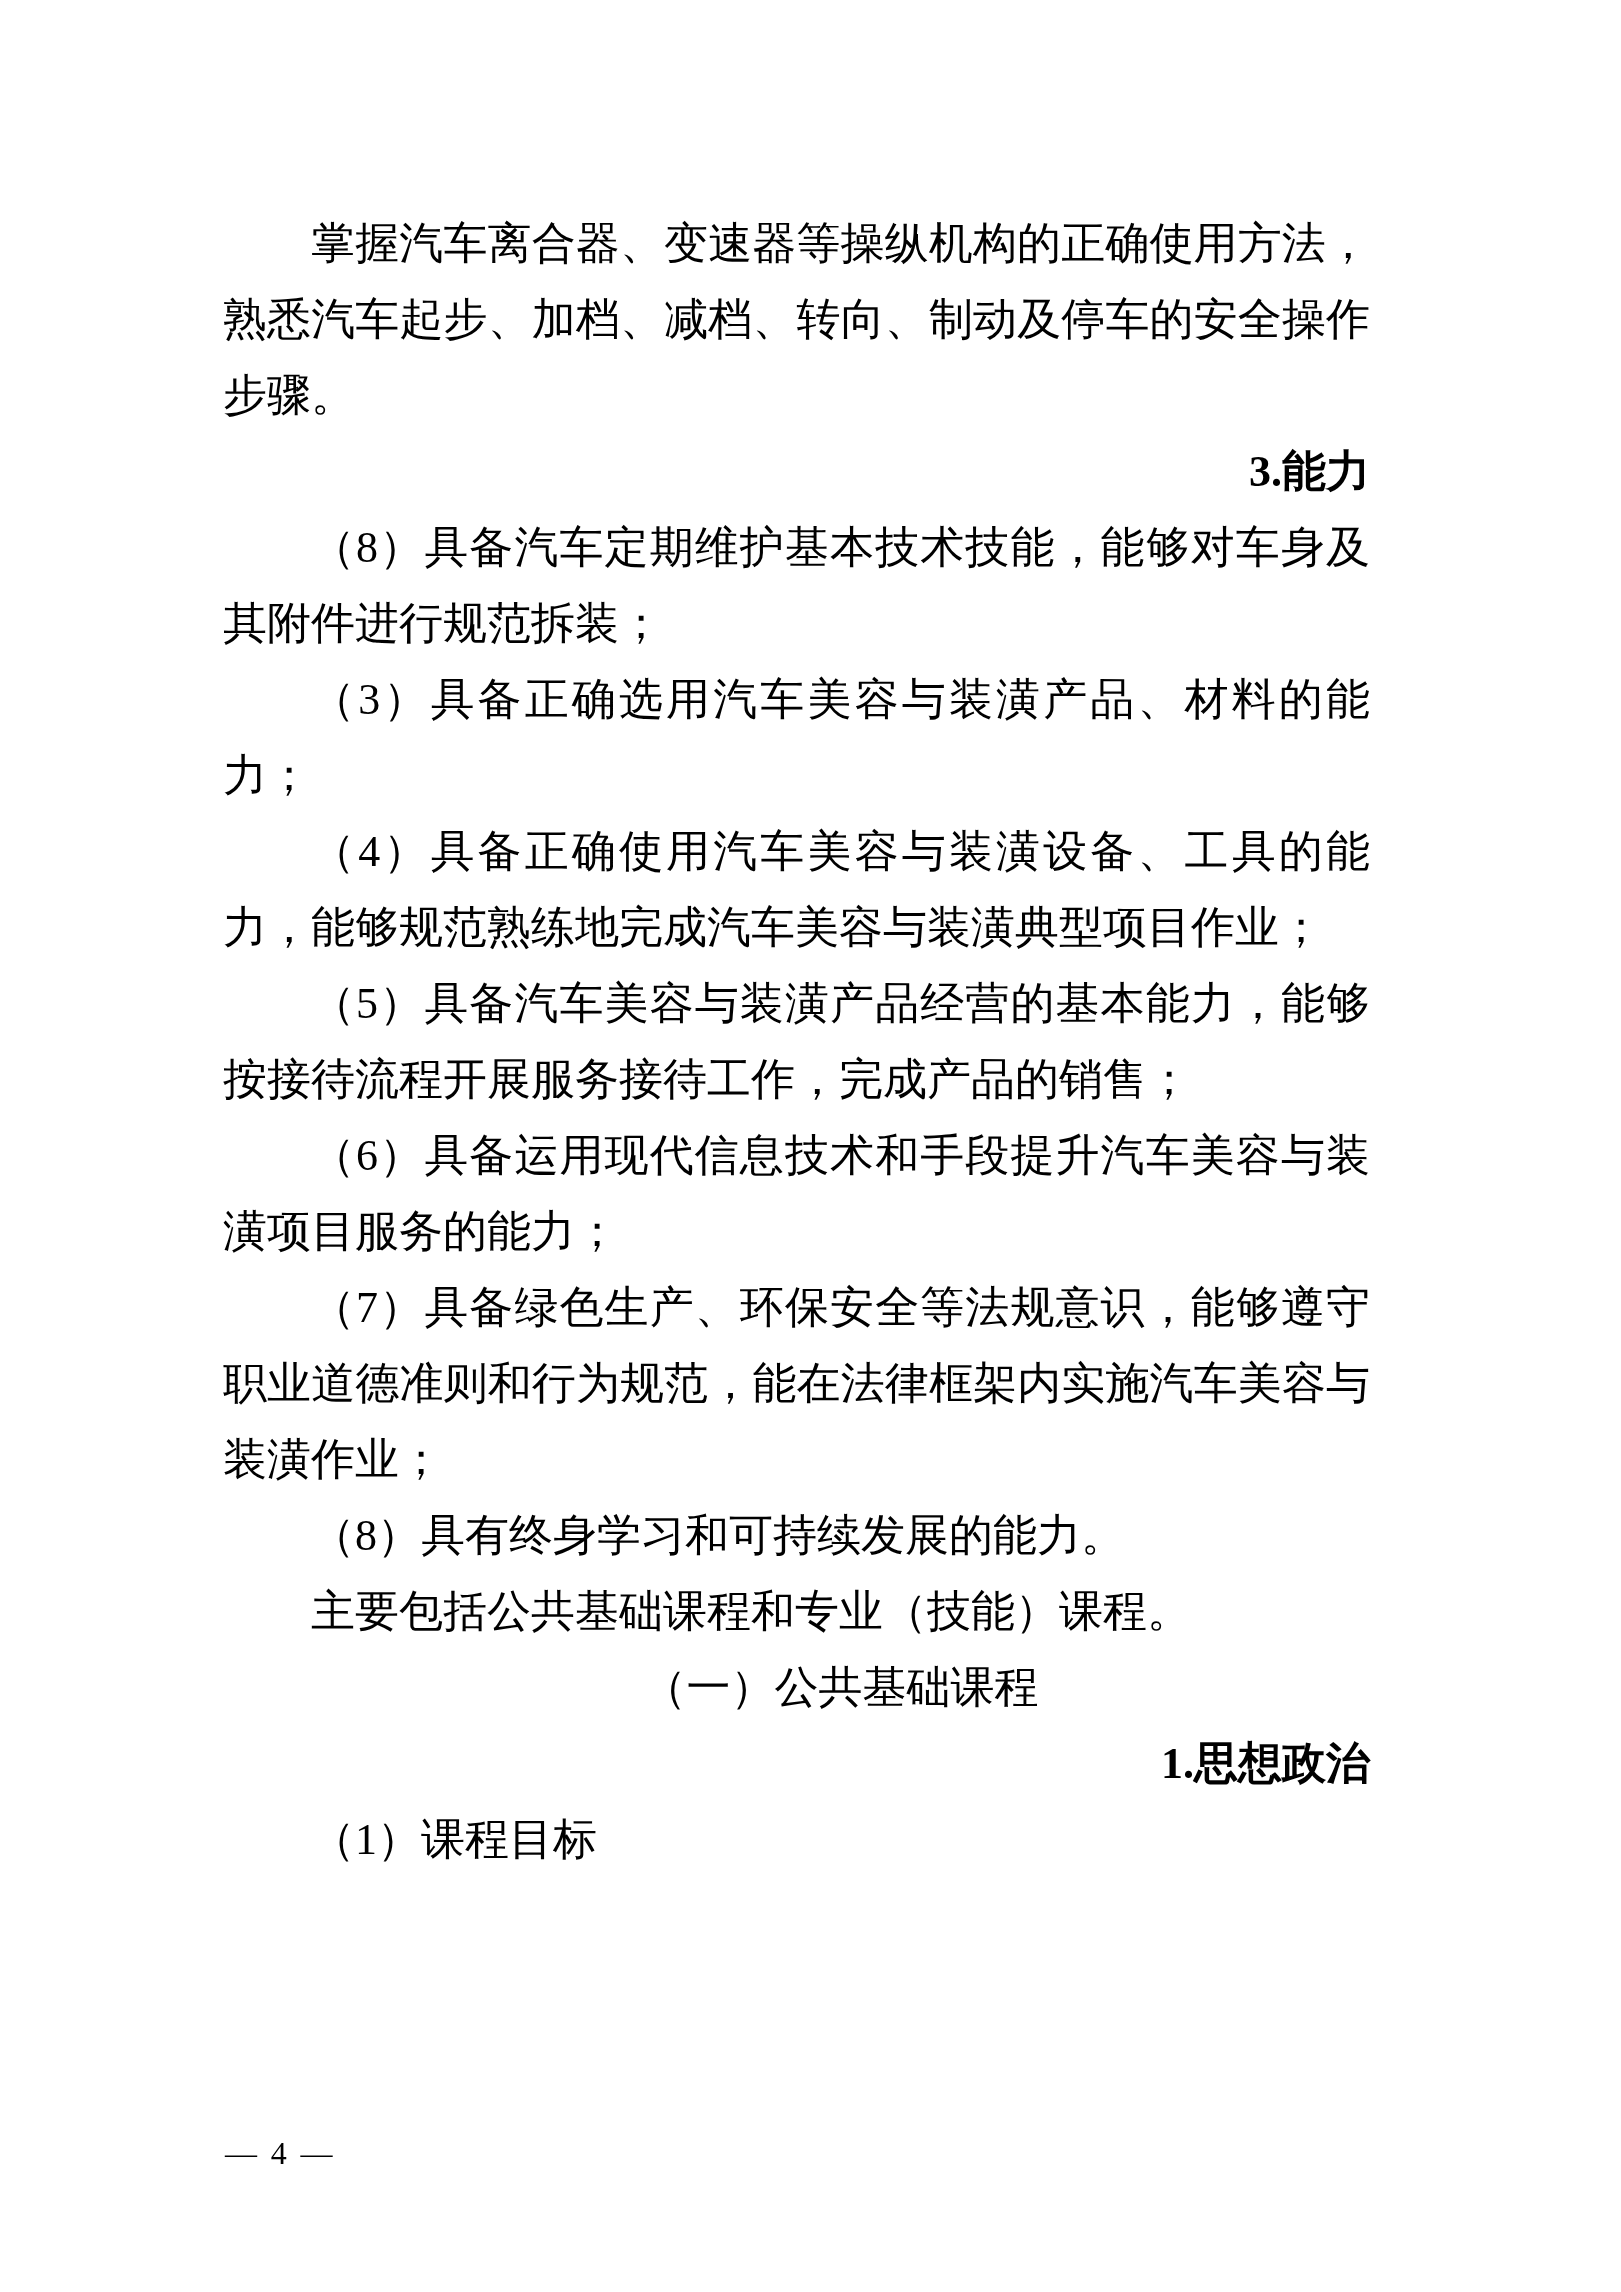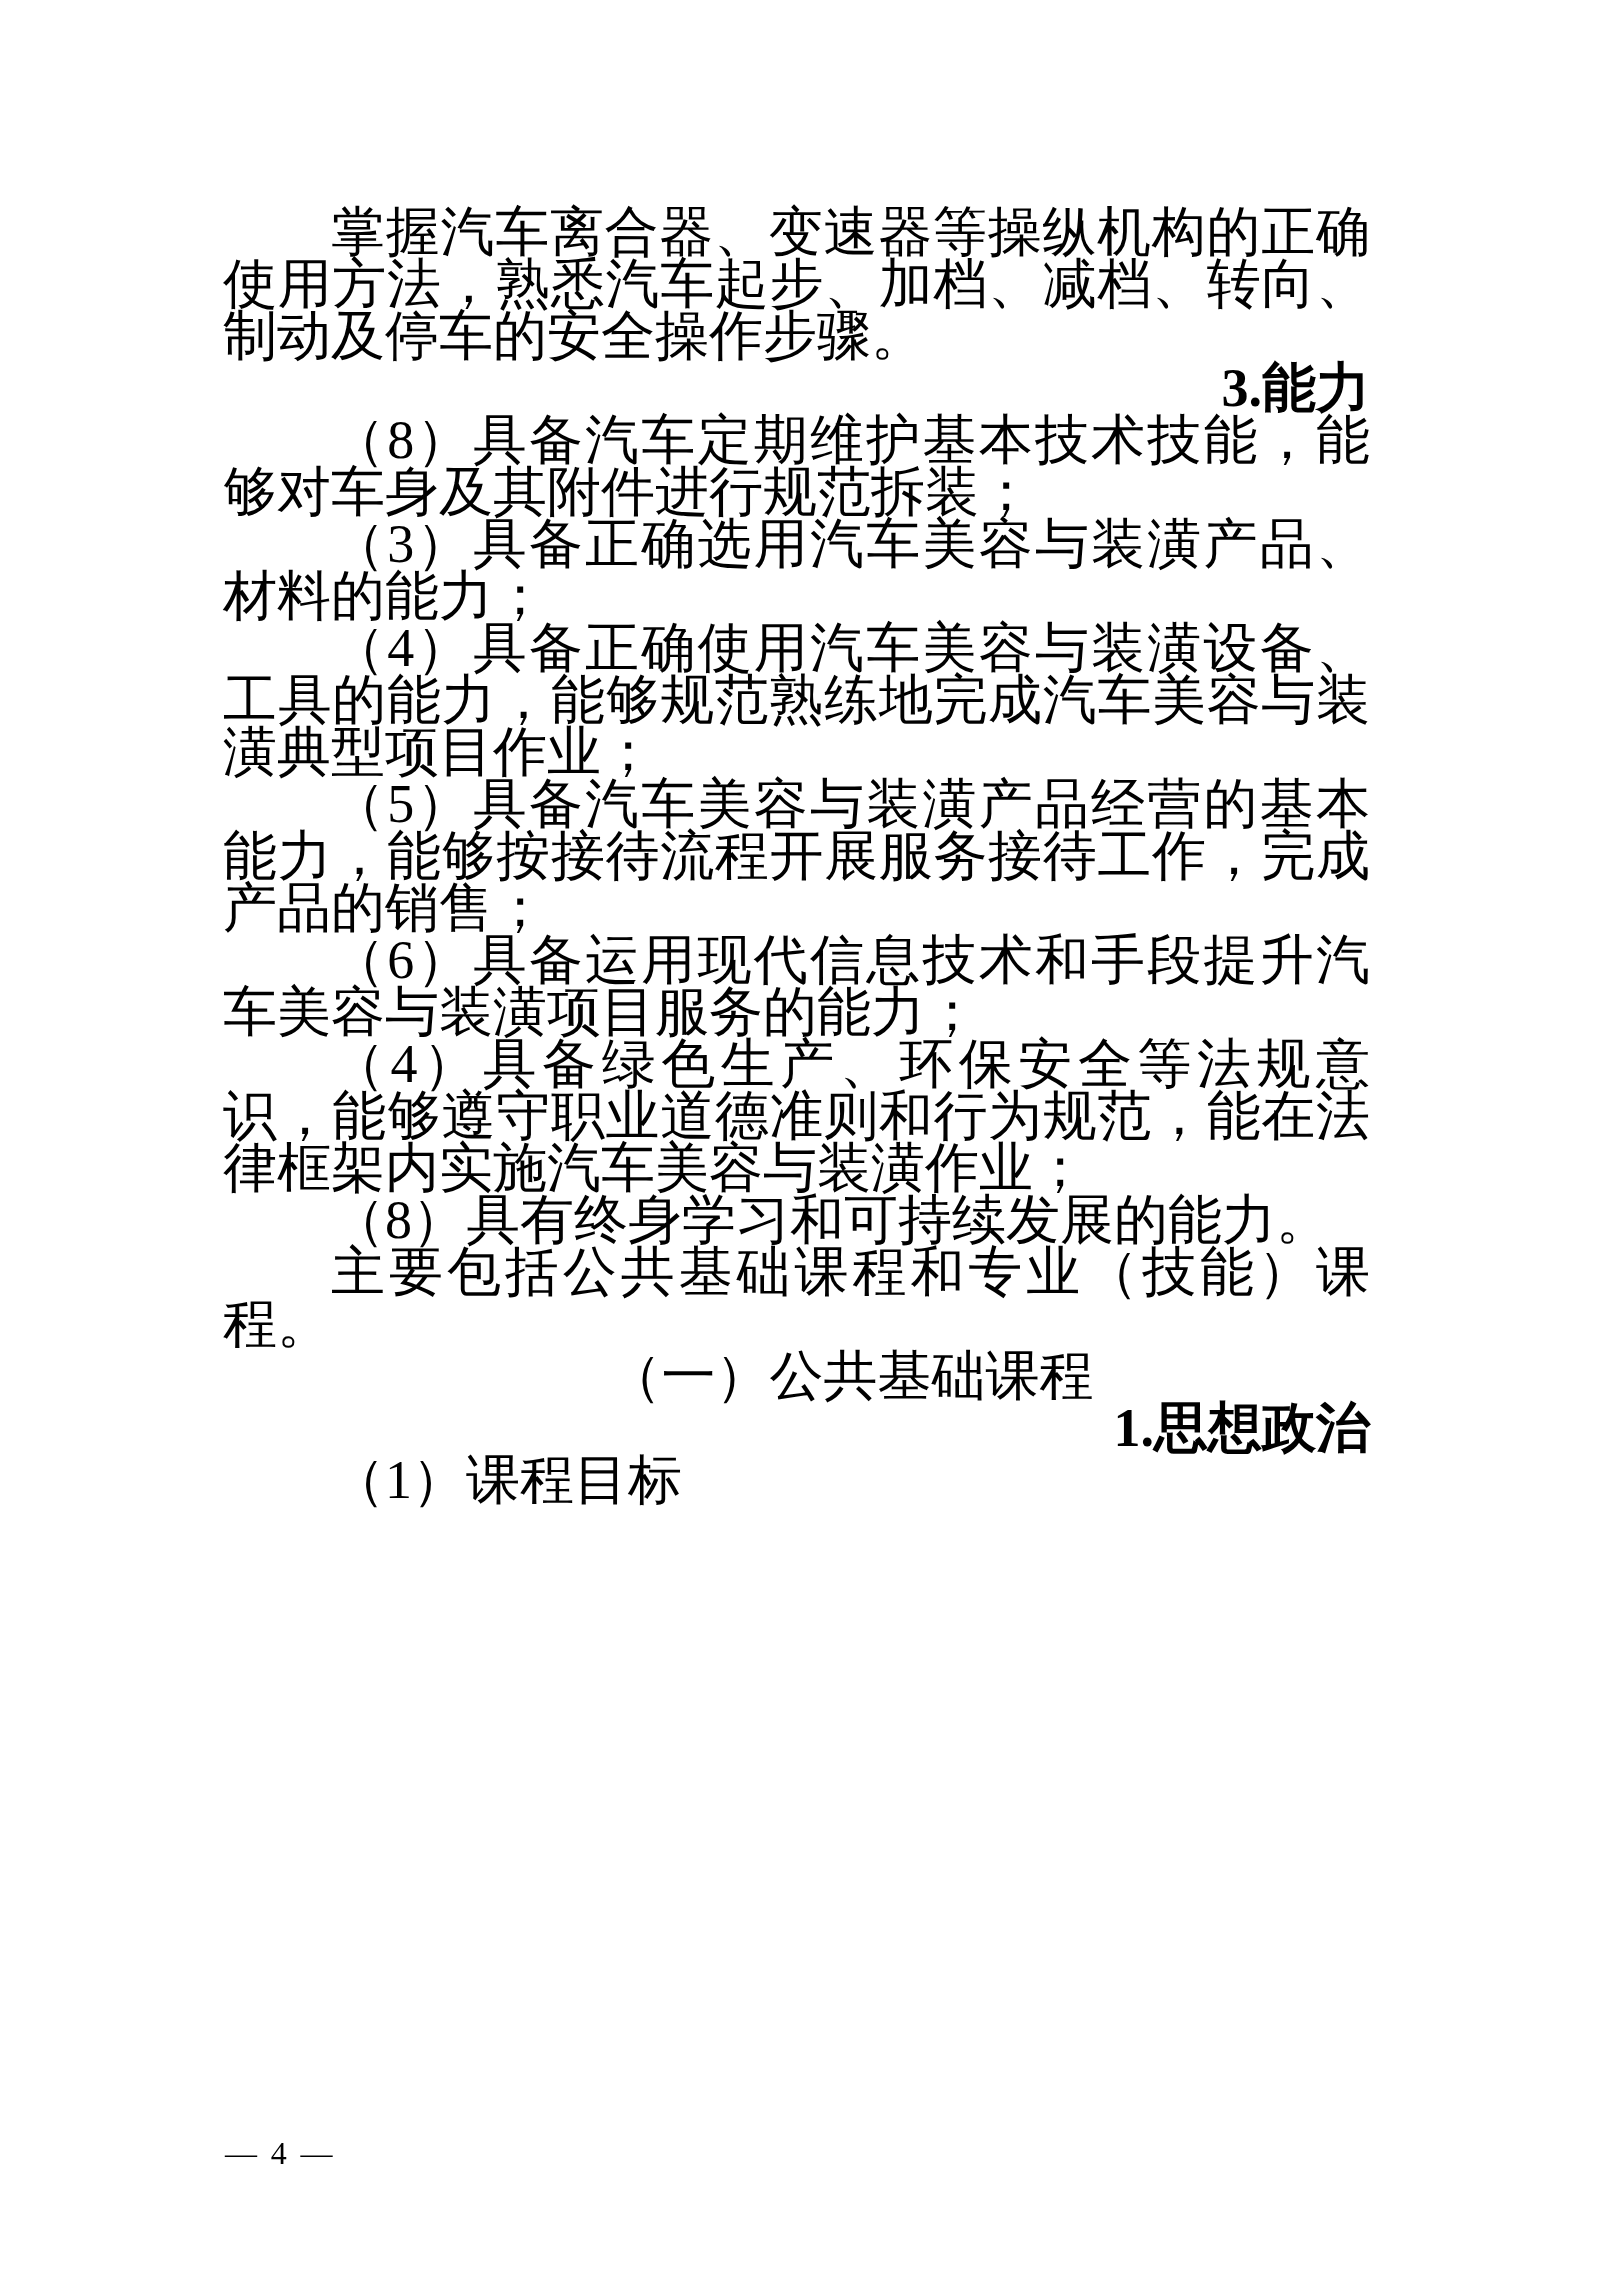--- a/index.html
+++ b/index.html
@@ -11,22 +11,22 @@
     background: #ffffff;
     color: #000000;
     font-family: "Liberation Serif", "DejaVu Serif", serif;
     overflow: hidden;
   }
   .content {
     position: absolute;
     left: 223px;
     top: 206px;
     width: 1147px;
-    font-size: 54px;
-    line-height: 52px;
+    font-size: 44px;
+    line-height: 76px;
     text-align: justify;
     text-justify: inter-ideograph;
     word-break: normal;
     overflow-wrap: break-word;
   }
   .content p {
     margin: 0;
     padding: 0;
     text-indent: 2em;
   }
@@ -60,21 +60,21 @@
     <p>（8）具备汽车定期维护基本技术技能，能够对车身及其附件进行规范拆装；</p>
 
     <p>（3）具备正确选用汽车美容与装潢产品、材料的能力；</p>
 
     <p>（4）具备正确使用汽车美容与装潢设备、工具的能力，能够规范熟练地完成汽车美容与装潢典型项目作业；</p>
 
     <p>（5）具备汽车美容与装潢产品经营的基本能力，能够按接待流程开展服务接待工作，完成产品的销售；</p>
 
     <p>（6）具备运用现代信息技术和手段提升汽车美容与装潢项目服务的能力；</p>
 
-    <p>（4）具备绿色生产、环保安全等法规意识，能够遵守职业道德准则和行为规范，能在法律框架内实施汽车美容与装潢作业；</p>
+    <p>（7）具备绿色生产、环保安全等法规意识，能够遵守职业道德准则和行为规范，能在法律框架内实施汽车美容与装潢作业；</p>
 
     <p>（8）具有终身学习和可持续发展的能力。</p>
 
 
     <p>主要包括公共基础课程和专业（技能）课程。</p>
 
     <p class="subheading">（一）公共基础课程</p>
 
     <p class="heading">1.思想政治</p>
 

